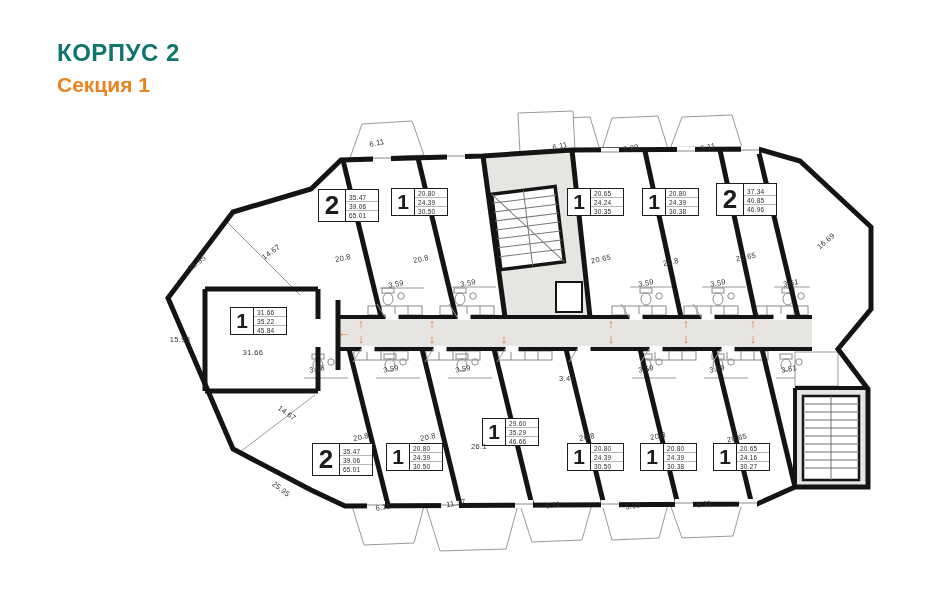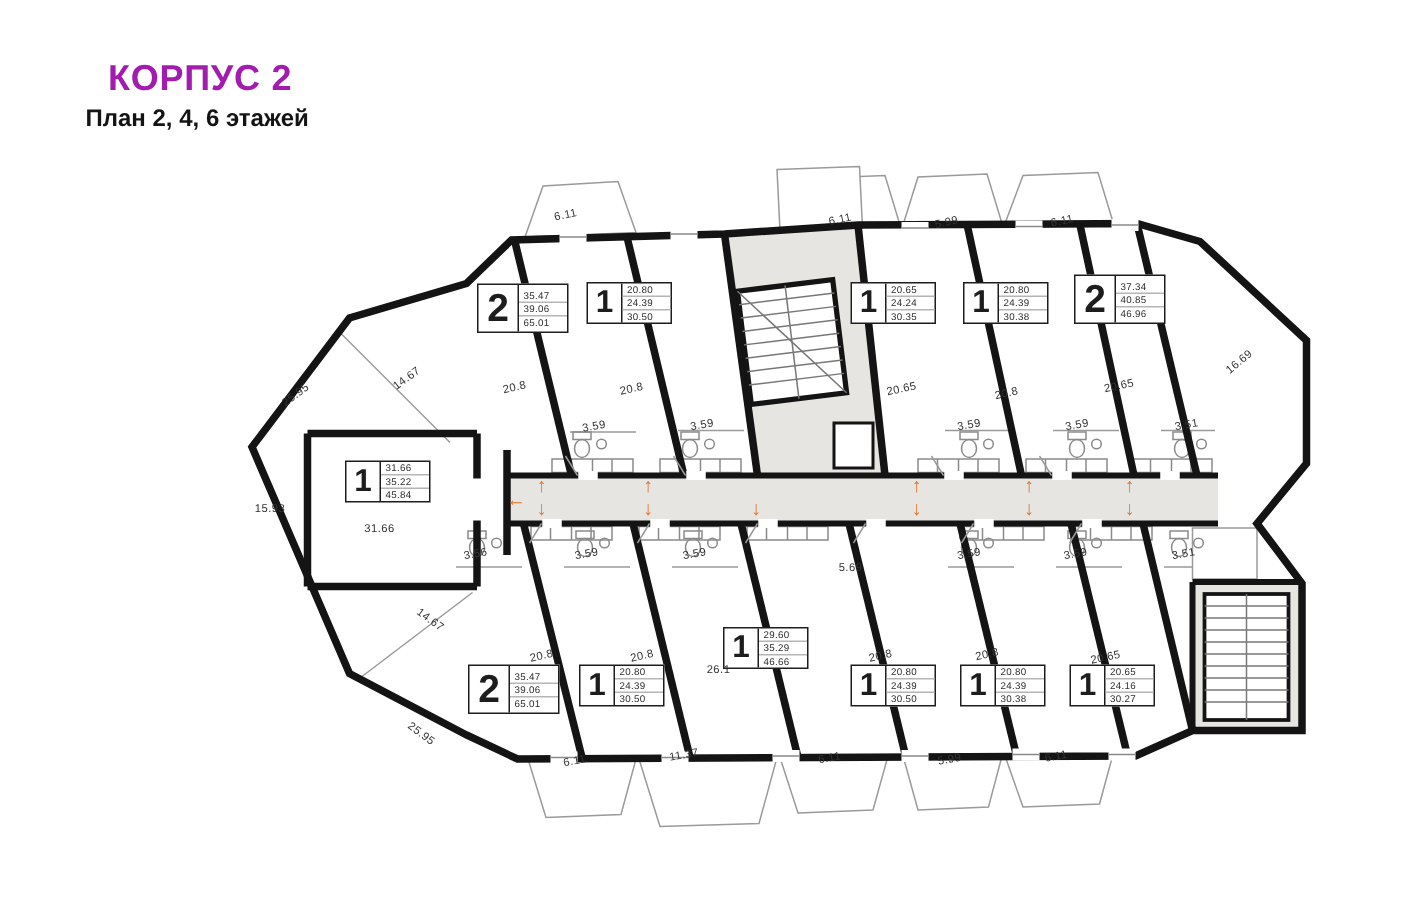--- a/index.html
+++ b/index.html
@@ -23,22 +23,22 @@
        transform-origin:center;}
   .arrow{position:absolute;font-size:13px;font-weight:bold;line-height:1;
          transform:translate(-50%,0);}
 </style>
 </head>
 <body>
 
 <div class="canvas">
 
   <div class="title-block">
-    <div class="title-line1" style="color: #a21caf; margin-left: 15px;">КОРПУС 2</div>
-    <div class="title-line3">План 2, 4, 6 этажей</div>
+    <div class="title-line1" style="color: #0f766e;">КОРПУС 2</div>
+    <div class="title-line2" style="color: rgb(232, 131, 31);">Секция 1</div>
   </div>
 
   <svg class="plan" width="941" height="600" viewBox="0 0 941 600">
     <defs>
       <g id="toilet" stroke="#8a8a8a" fill="none" stroke-width="1">
         <rect x="-6" y="-12" width="12" height="5"></rect>
         <ellipse cx="0" cy="-1" rx="5" ry="6"></ellipse>
         <circle cx="13" cy="-4" r="3.2"></circle>
       </g>
       <g id="counter" stroke="#8a8a8a" fill="#ffffff" stroke-width="1">
@@ -337,21 +337,21 @@
       <span class="dim" style="left: 671px; top: 262px; transform: translate(-50%, -50%) rotate(-12deg); color: rgb(51, 51, 51);">20.8</span>
       <span class="dim" style="left: 746px; top: 257px; transform: translate(-50%, -50%) rotate(-12deg); color: rgb(51, 51, 51);">20.65</span>
       <span class="dim" style="left: 396px; top: 284px; transform: translate(-50%, -50%) rotate(-10deg); color: rgb(51, 51, 51);">3.59</span>
       <span class="dim" style="left: 468px; top: 283px; transform: translate(-50%, -50%) rotate(-10deg); color: rgb(51, 51, 51);">3.59</span>
       <span class="dim" style="left: 646px; top: 283px; transform: translate(-50%, -50%) rotate(-10deg); color: rgb(51, 51, 51);">3.59</span>
       <span class="dim" style="left: 718px; top: 283px; transform: translate(-50%, -50%) rotate(-10deg); color: rgb(51, 51, 51);">3.59</span>
       <span class="dim" style="left: 791px; top: 283px; transform: translate(-50%, -50%) rotate(-10deg); color: rgb(51, 51, 51);">3.51</span>
       <span class="dim" style="left: 317px; top: 369px; transform: translate(-50%, -50%) rotate(-10deg); color: rgb(51, 51, 51);">3.56</span>
       <span class="dim" style="left: 391px; top: 369px; transform: translate(-50%, -50%) rotate(-10deg); color: rgb(51, 51, 51);">3.59</span>
       <span class="dim" style="left: 463px; top: 369px; transform: translate(-50%, -50%) rotate(-10deg); color: rgb(51, 51, 51);">3.59</span>
-      <span class="dim" style="left: 567px; top: 378px; transform: translate(-50%, -50%) rotate(0deg); color: rgb(51, 51, 51);">5.69</span>
+      <span class="dim" style="left: 567px; top: 378px; transform: translate(-50%, -50%) rotate(0deg); color: rgb(51, 51, 51);">3.41</span>
       <span class="dim" style="left: 646px; top: 369px; transform: translate(-50%, -50%) rotate(-10deg); color: rgb(51, 51, 51);">3.59</span>
       <span class="dim" style="left: 717px; top: 369px; transform: translate(-50%, -50%) rotate(-10deg); color: rgb(51, 51, 51);">3.59</span>
       <span class="dim" style="left: 789px; top: 369px; transform: translate(-50%, -50%) rotate(-10deg); color: rgb(51, 51, 51);">3.51</span>
       <span class="dim" style="left: 361px; top: 437px; transform: translate(-50%, -50%) rotate(-12deg); color: rgb(51, 51, 51);">20.8</span>
       <span class="dim" style="left: 428px; top: 437px; transform: translate(-50%, -50%) rotate(-12deg); color: rgb(51, 51, 51);">20.8</span>
       <span class="dim" style="left: 479px; top: 446px; transform: translate(-50%, -50%) rotate(0deg); color: rgb(51, 51, 51);">26.1</span>
       <span class="dim" style="left: 587px; top: 437px; transform: translate(-50%, -50%) rotate(-12deg); color: rgb(51, 51, 51);">20.8</span>
       <span class="dim" style="left: 658px; top: 436px; transform: translate(-50%, -50%) rotate(-12deg); color: rgb(51, 51, 51);">20.8</span>
       <span class="dim" style="left: 737px; top: 438px; transform: translate(-50%, -50%) rotate(-12deg); color: rgb(51, 51, 51);">20.65</span>
       <span class="dim" style="left: 383px; top: 507px; transform: translate(-50%, -50%) rotate(-10deg); color: rgb(51, 51, 51);">6.11</span>

